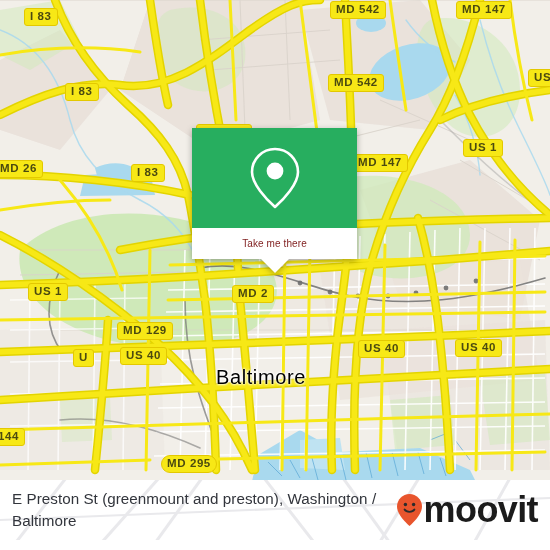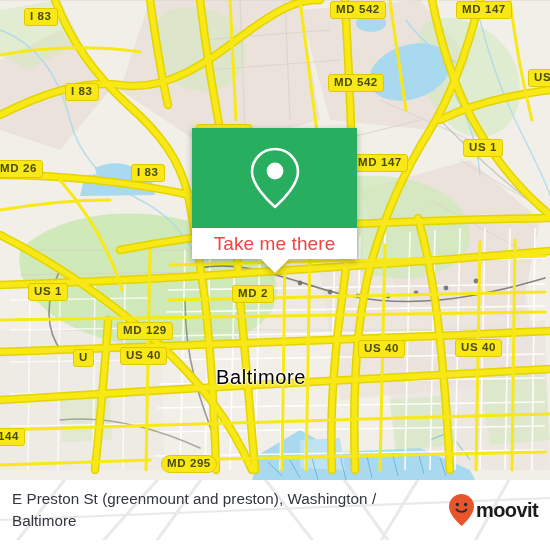--- a/index.html
+++ b/index.html
@@ -81,22 +81,22 @@
   }
   #card-bottom {
     height: 31px;
     background: #ffffff;
     display: flex;
     align-items: center;
     justify-content: center;
     position: relative;
   }
   #card-label {
-    font-size: 19px;
-    color: #ef4444;
+    font-size: 10px;
+    color: #7f1d1d;
     letter-spacing: .1px;
   }
   #card-tail {
     position: absolute;
     left: 50%;
     top: 100%;
     margin-left: -14px;
     width: 0; height: 0;
     border-left: 14px solid transparent;
     border-right: 14px solid transparent;
@@ -131,21 +131,21 @@
     max-width: 400px;
     letter-spacing: .05px;
   }
   #brand {
     display: flex;
     align-items: center;
     flex: 0 0 auto;
     margin-right: 4px;
   }
   #brand-word {
-    font-size: 20px;
+    font-size: 36px;
     font-weight: bold;
     color: #1b1b1b;
     letter-spacing: -0.6px;
     margin-left: 1px;
     line-height: 30px;
   }
 </style>
 </head>
 <body>
 

